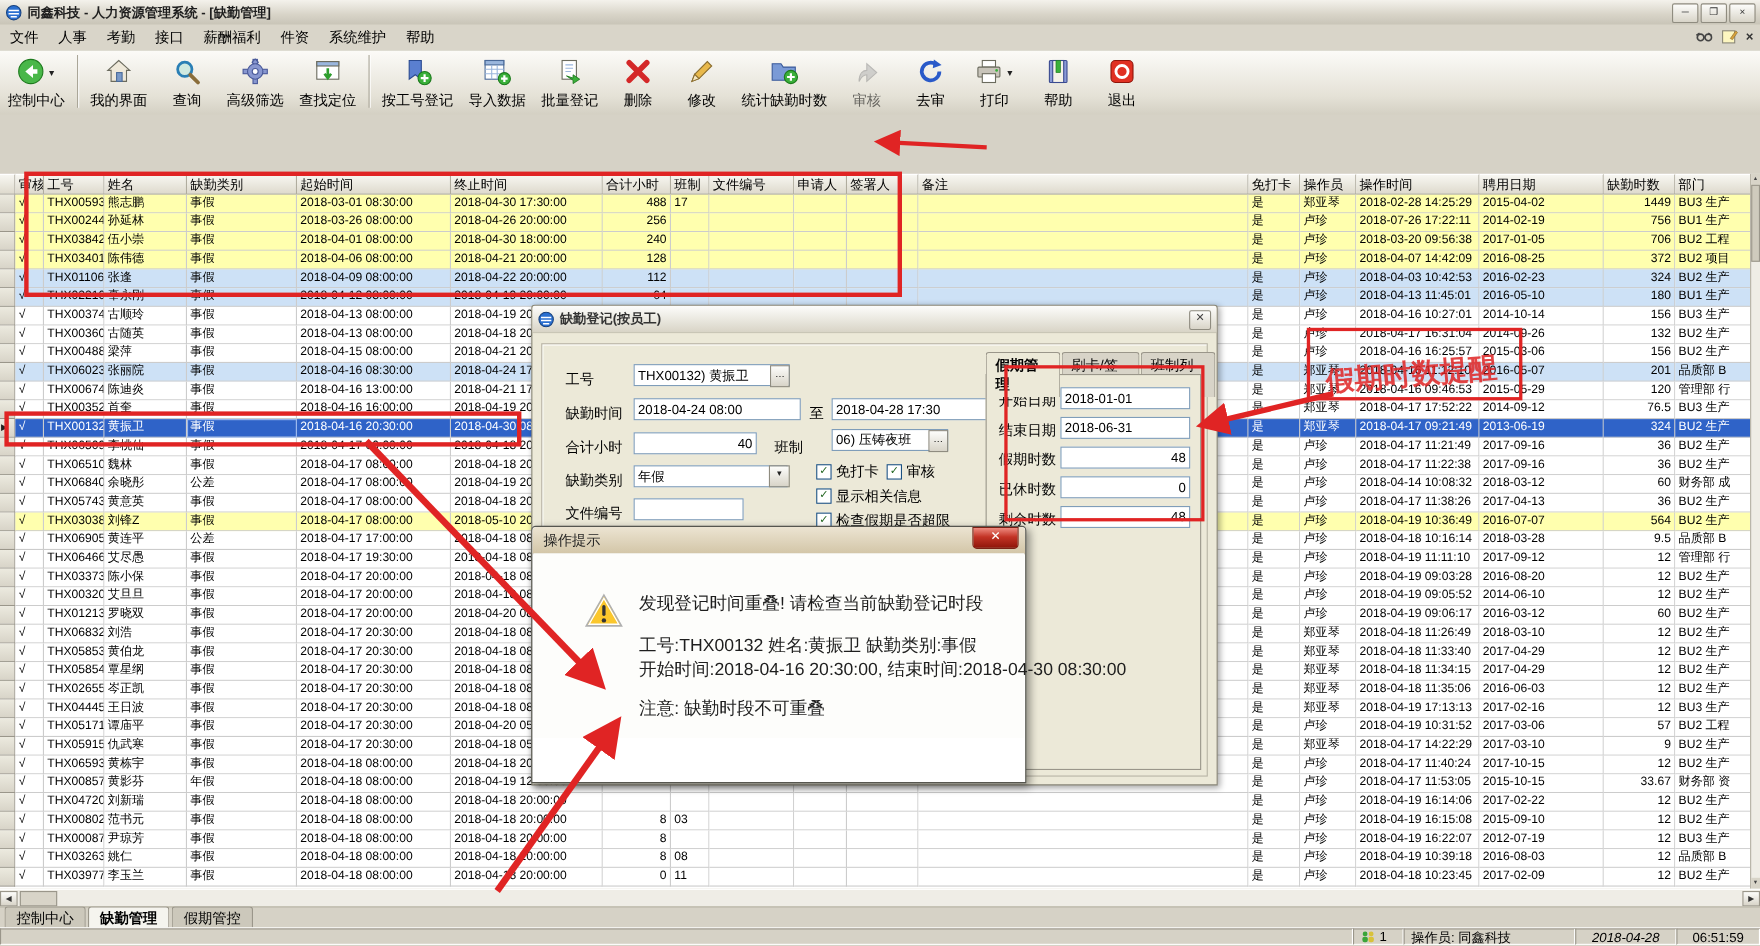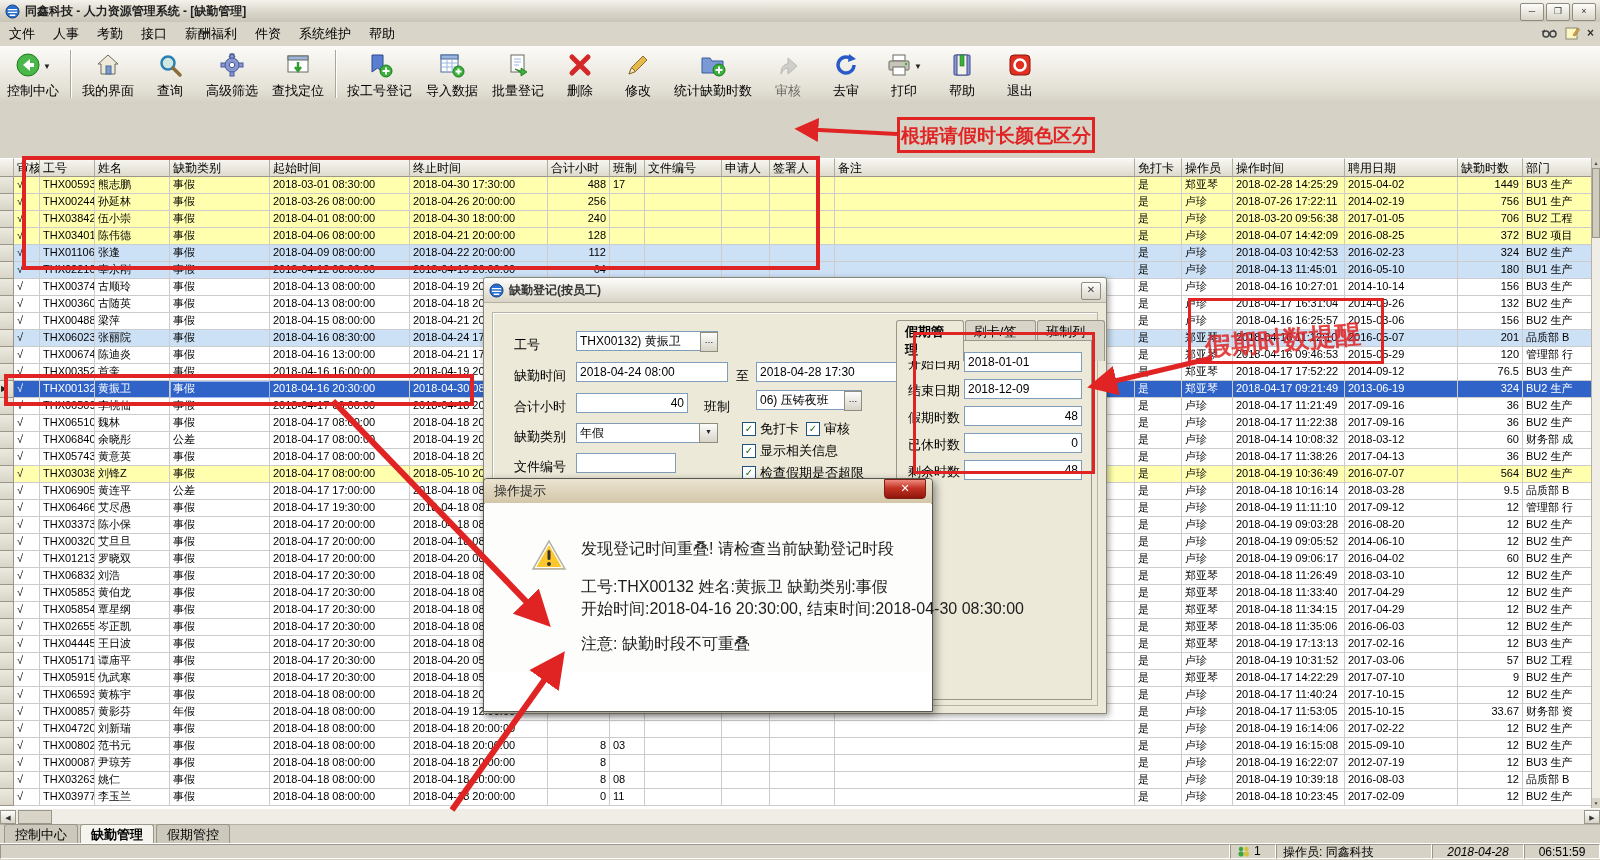--- a/index.html
+++ b/index.html
@@ -842,21 +842,21 @@
           <div class="td" style="width: 138px;">2018-04-20 08:00:00</div>
           <div class="td num" style="width: 62px;"></div>
           <div class="td" style="width: 35px;"></div>
           <div class="td" style="width: 77px;"></div>
           <div class="td" style="width: 48px;"></div>
           <div class="td" style="width: 65px;"></div>
           <div class="td" style="width: 300px;"></div>
           <div class="td" style="width: 47px;">是</div>
           <div class="td" style="width: 51px;">卢珍</div>
           <div class="td" style="width: 112px;">2018-04-19 09:06:17</div>
-          <div class="td" style="width: 113px;">2016-04-02</div>
+          <div class="td" style="width: 113px;">2016-03-12</div>
           <div class="td num" style="width: 65px;">60</div>
           <div class="td" style="width: 69px;">BU2 生产</div>
         </div>
         <div class="trow w">
           <div class="td selcell" style="width: 14px;"></div>
           <div class="td" style="width: 26px;">√</div>
           <div class="td" style="width: 55px;">THX06832</div>
           <div class="td" style="width: 75px;">刘浩</div>
           <div class="td" style="width: 100px;">事假</div>
           <div class="td" style="width: 140px;">2018-04-17 20:30:00</div>
@@ -989,21 +989,21 @@
           <div class="td" style="width: 138px;">2018-04-18 05:30:00</div>
           <div class="td num" style="width: 62px;"></div>
           <div class="td" style="width: 35px;"></div>
           <div class="td" style="width: 77px;"></div>
           <div class="td" style="width: 48px;"></div>
           <div class="td" style="width: 65px;"></div>
           <div class="td" style="width: 300px;"></div>
           <div class="td" style="width: 47px;">是</div>
           <div class="td" style="width: 51px;">郑亚琴</div>
           <div class="td" style="width: 112px;">2018-04-17 14:22:29</div>
-          <div class="td" style="width: 113px;">2017-07-10</div>
+          <div class="td" style="width: 113px;">2017-03-10</div>
           <div class="td num" style="width: 65px;">9</div>
           <div class="td" style="width: 69px;">BU2 生产</div>
         </div>
         <div class="trow w">
           <div class="td selcell" style="width: 14px;"></div>
           <div class="td" style="width: 26px;">√</div>
           <div class="td" style="width: 55px;">THX06593</div>
           <div class="td" style="width: 75px;">黄栋宇</div>
           <div class="td" style="width: 100px;">事假</div>
           <div class="td" style="width: 140px;">2018-04-18 08:00:00</div>
@@ -1230,21 +1230,21 @@
     <div class="dtabs" id="dlg-tabs">
         <div class="dtab active">假期管理</div>
         <div class="dtab">刷卡/签卡</div>
         <div class="dtab">班制列表</div>
       </div>
     <div class="dpanel"></div>
     <div id="dlg-fields">
         <span class="dl" style="left: 424px; top: 77px;">开始日期</span>
         <div class="din" style="left: 480px; top: 74px; width: 118px;">2018-01-01</div>
         <span class="dl" style="left: 424px; top: 104px;">结束日期</span>
-        <div class="din" style="left: 480px; top: 101px; width: 118px;">2018-12-09</div>
+        <div class="din" style="left: 480px; top: 101px; width: 118px;">2018-06-31</div>
         <span class="dl" style="left: 424px; top: 131px;">假期时数</span>
         <div class="din num" style="left: 480px; top: 128px; width: 118px;">48</div>
         <span class="dl" style="left: 424px; top: 158px;">已休时数</span>
         <div class="din num" style="left: 480px; top: 155px; width: 118px;">0</div>
         <span class="dl" style="left: 424px; top: 185px;">剩余时数</span>
         <div class="din num" style="left: 480px; top: 182px; width: 118px;">48</div>
       </div>
   </div>
 
   <div class="modal">
@@ -1260,21 +1260,20 @@
       <div class="mod-line" style="top:36px;">发现登记时间重叠! 请检查当前缺勤登记时段</div>
       <div class="mod-line" style="top:74px;">工号:THX00132  姓名:黄振卫  缺勤类别:事假</div>
       <div class="mod-line" style="top:96px;">开始时间:2018-04-16 20:30:00, 结束时间:2018-04-30 08:30:00</div>
       <div class="mod-line" style="top:131px;">注意: 缺勤时段不可重叠</div>
     </div>
   </div>
 
   <div class="redbox" style="left:22px;top:156px;width:798px;height:114px;"></div>
   <div class="redbox" style="left:4px;top:374px;width:470px;height:32px;z-index:51;"></div>
   <div class="redbox" style="left:913px;top:332px;width:182px;height:142px;border-width:3px;z-index:51;"></div>
-  <div class="rednote" style="left:897px;top:117px;width:198px;height:36px;font-size:19px;line-height:32px;z-index:52;">根据请假时长颜色区分</div>
   <div class="rednote" style="left:1188px;top:298px;width:196px;height:66px;font-size:26px;line-height:100px;border-width:3px;z-index:52;">
     <div style="position:absolute;left:14px;top:24px;transform:rotate(-5deg);line-height:30px;opacity:.85;">假期时数提醒</div>
   </div>
   <svg class="anno">
     <defs>
       <marker id="ah" markerWidth="6" markerHeight="6" refX="4.6" refY="3" orient="auto">
           <path d="M0,0 L6,3 L0,6 Z" fill="#e02424"></path>
         </marker>
     </defs>
     <line x1="897" y1="134" x2="800" y2="129" stroke="#e02424" stroke-width="4" marker-end="url(#ah)"></line>

